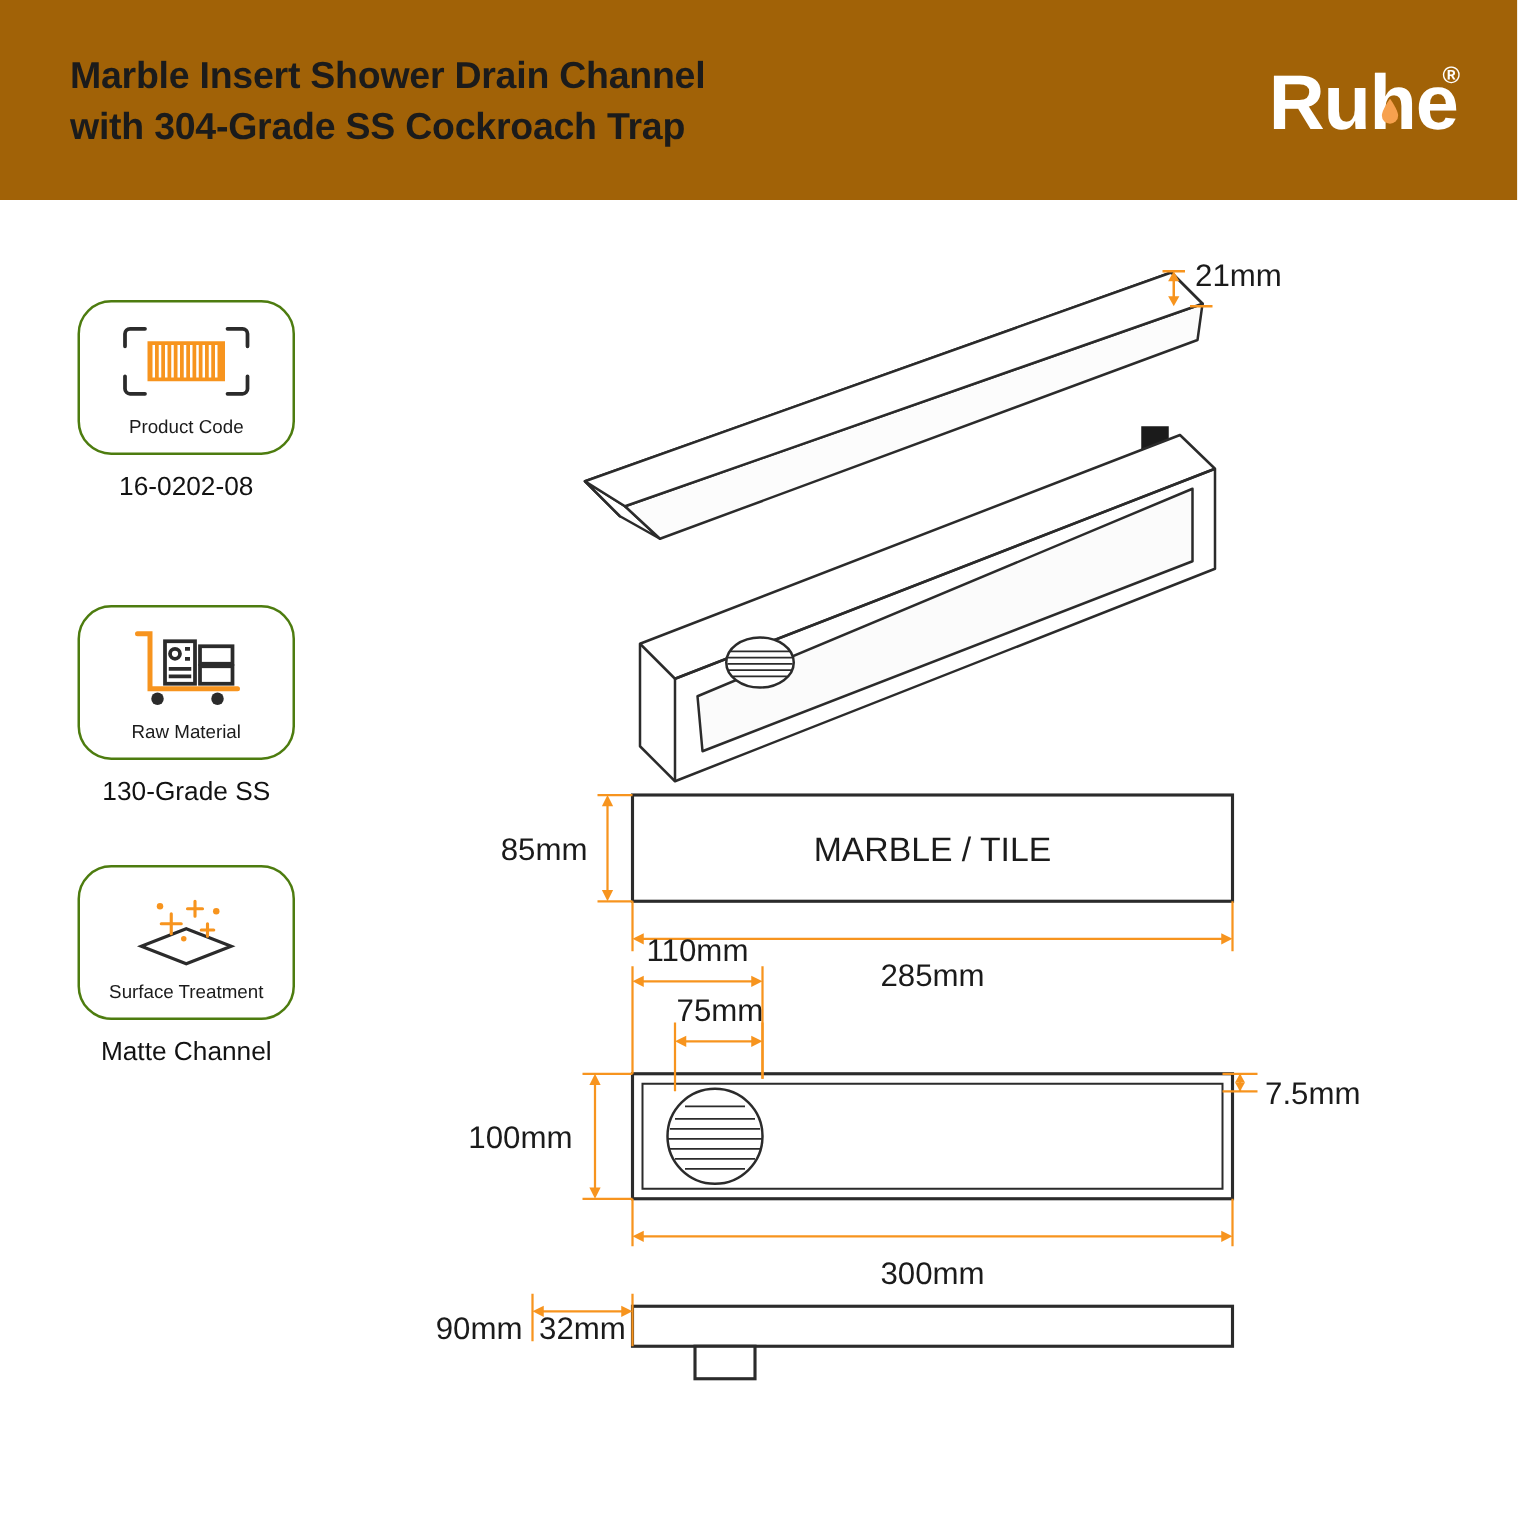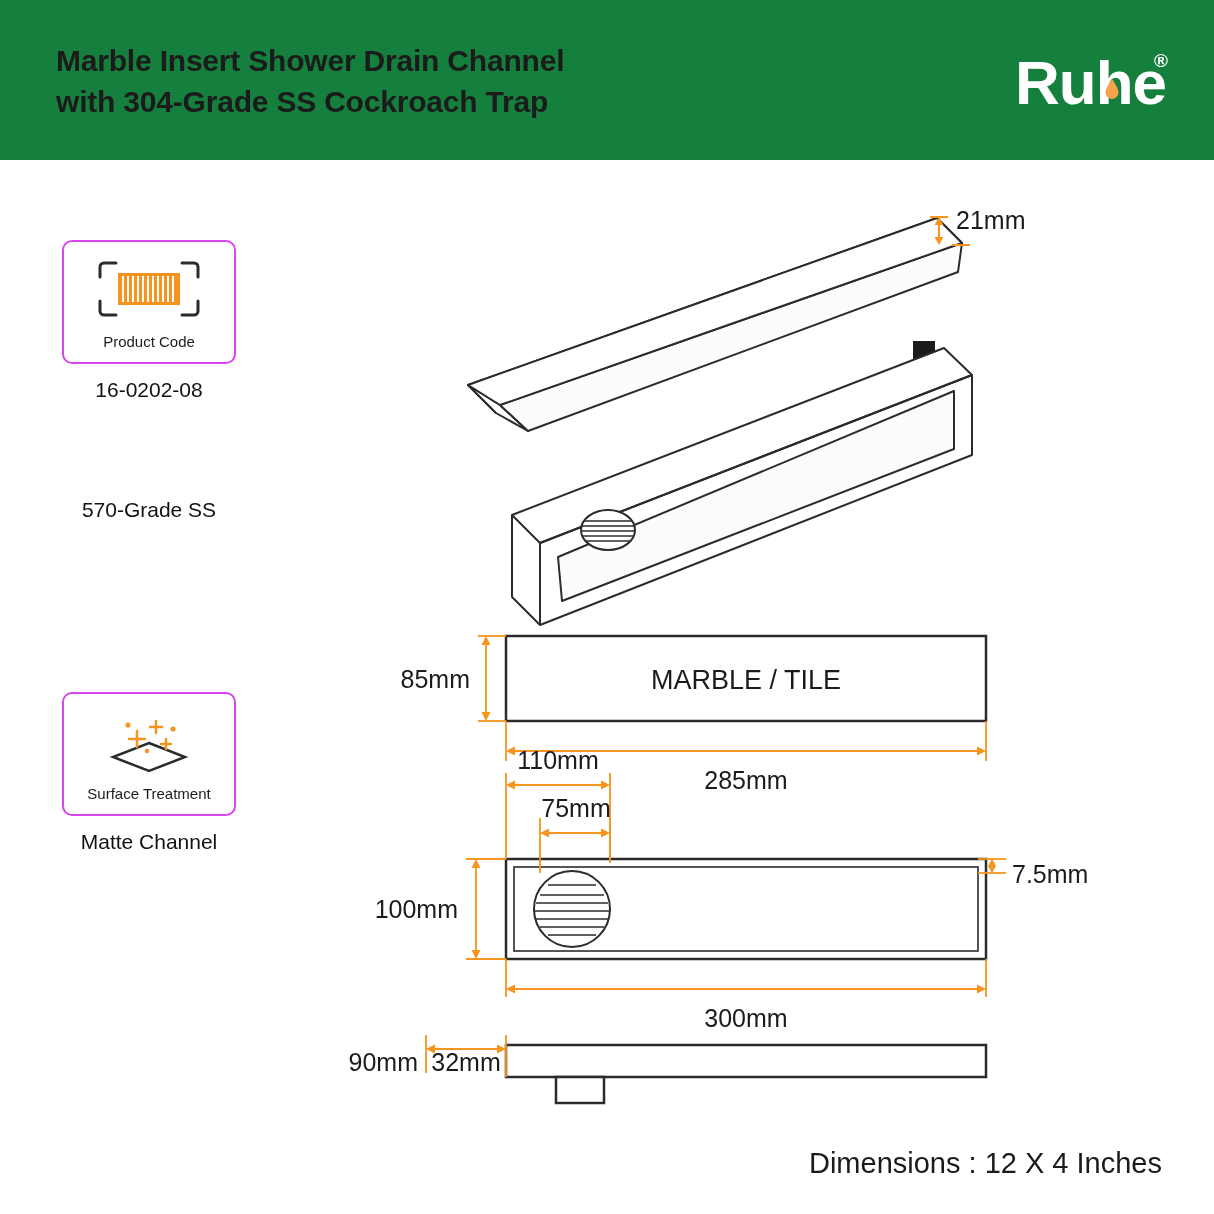--- a/index.html
+++ b/index.html
@@ -16,21 +16,21 @@
     height: 1214px;
     background: #ffffff;
     overflow: hidden;
   }
   
   #header {
     position: absolute;
     left: 0; top: 0;
     width: 1214px;
     height: 160px;
-    background: #15803d;
+    background: #a16207;
   }
   #header-title {
     position: absolute;
     left: 56px;
     top: 40px;
     width: 700px;
     font-size: 30px;
     font-weight: bold;
     color: #1b1b1b;
     line-height: 1.38;
@@ -74,22 +74,22 @@
   .spec {
     position: absolute;
     left: 56px;
     width: 186px;
     text-align: center;
   }
   .spec-card {
     width: 174px;
     height: 124px;
     margin: 0 auto;
-    border: 2px solid #d946ef;
-    border-radius: 10px;
+    border: 2px solid #4d7c0f;
+    border-radius: 27px;
     position: relative;
     box-sizing: border-box;
   }
   .spec-caption {
     position: absolute;
     left: 0;
     right: 0;
     bottom: 12px;
     font-size: 15px;
     color: #1b1b1b;
@@ -173,21 +173,43 @@
               <path d="M77 17 V43"></path>
           </g>
         </svg>
       </div>
       <div class="spec-caption">Product Code</div>
     </div>
     <div class="spec-value">16-0202-08</div>
   </div>
 
   <div class="spec" style="top:484px;">
-    <div class="spec-value">570-Grade SS</div>
+    <div class="spec-card">
+      <div class="spec-icon">
+        <svg width="110" height="64" viewBox="0 0 110 64">
+          <g stroke="#F7941E" stroke-width="4" fill="none" stroke-linecap="round">
+            <path d="M16 6 H26 V50 H96"></path>
+          </g>
+          <circle cx="32" cy="58" r="5" fill="#2b2b2b"></circle>
+          <circle cx="80" cy="58" r="5" fill="#2b2b2b"></circle>
+          <g stroke="#2b2b2b" stroke-width="3" fill="none">
+            <rect x="38" y="12" width="24" height="34"></rect>
+            <rect x="66" y="16" width="26" height="14"></rect>
+            <rect x="66" y="32" width="26" height="14"></rect>
+            <circle cx="46" cy="22" r="4"></circle>
+            <path d="M54 18 H58"></path>
+              <path d="M54 26 H58"></path>
+            <path d="M41 34 H59"></path>
+              <path d="M41 40 H59"></path>
+          </g>
+        </svg>
+      </div>
+      <div class="spec-caption">Raw Material</div>
+    </div>
+    <div class="spec-value">130-Grade SS</div>
   </div>
 
   <div class="spec" style="top:692px;">
     <div class="spec-card">
       <div class="spec-icon">
         <svg width="118" height="64" viewBox="0 0 118 64">
           <path d="M59 34 L95 48 L59 62 L23 48 Z" fill="none" stroke="#2b2b2b" stroke-width="2.5"></path>
           <g fill="none" stroke="#F7941E" stroke-width="2.5" stroke-linecap="round">
             <path d="M47 22 L47 38 M39 30 L55 30"></path>
             <path d="M66 12 L66 24 M60 18 L72 18"></path>
@@ -339,14 +361,13 @@
         <path d="M133 876 H199"></path>
       </g>
       <path d="M126 876 L135 871.5 L135 880.5 Z" fill="#F7941E"></path>
       <path d="M206 876 L197 871.5 L197 880.5 Z" fill="#F7941E"></path>
       <text class="dimtext" x="166" y="898" font-size="25" fill="#1b1b1b" text-anchor="middle">32mm</text>
 
       <text class="dimtext" x="118" y="898" font-size="25" fill="#1b1b1b" text-anchor="end">90mm</text>
     </svg>
   </div>
 
-  <div id="footer-note">Dimensions : 12 X 4 Inches</div>
 </div>
 
 </body></html>

